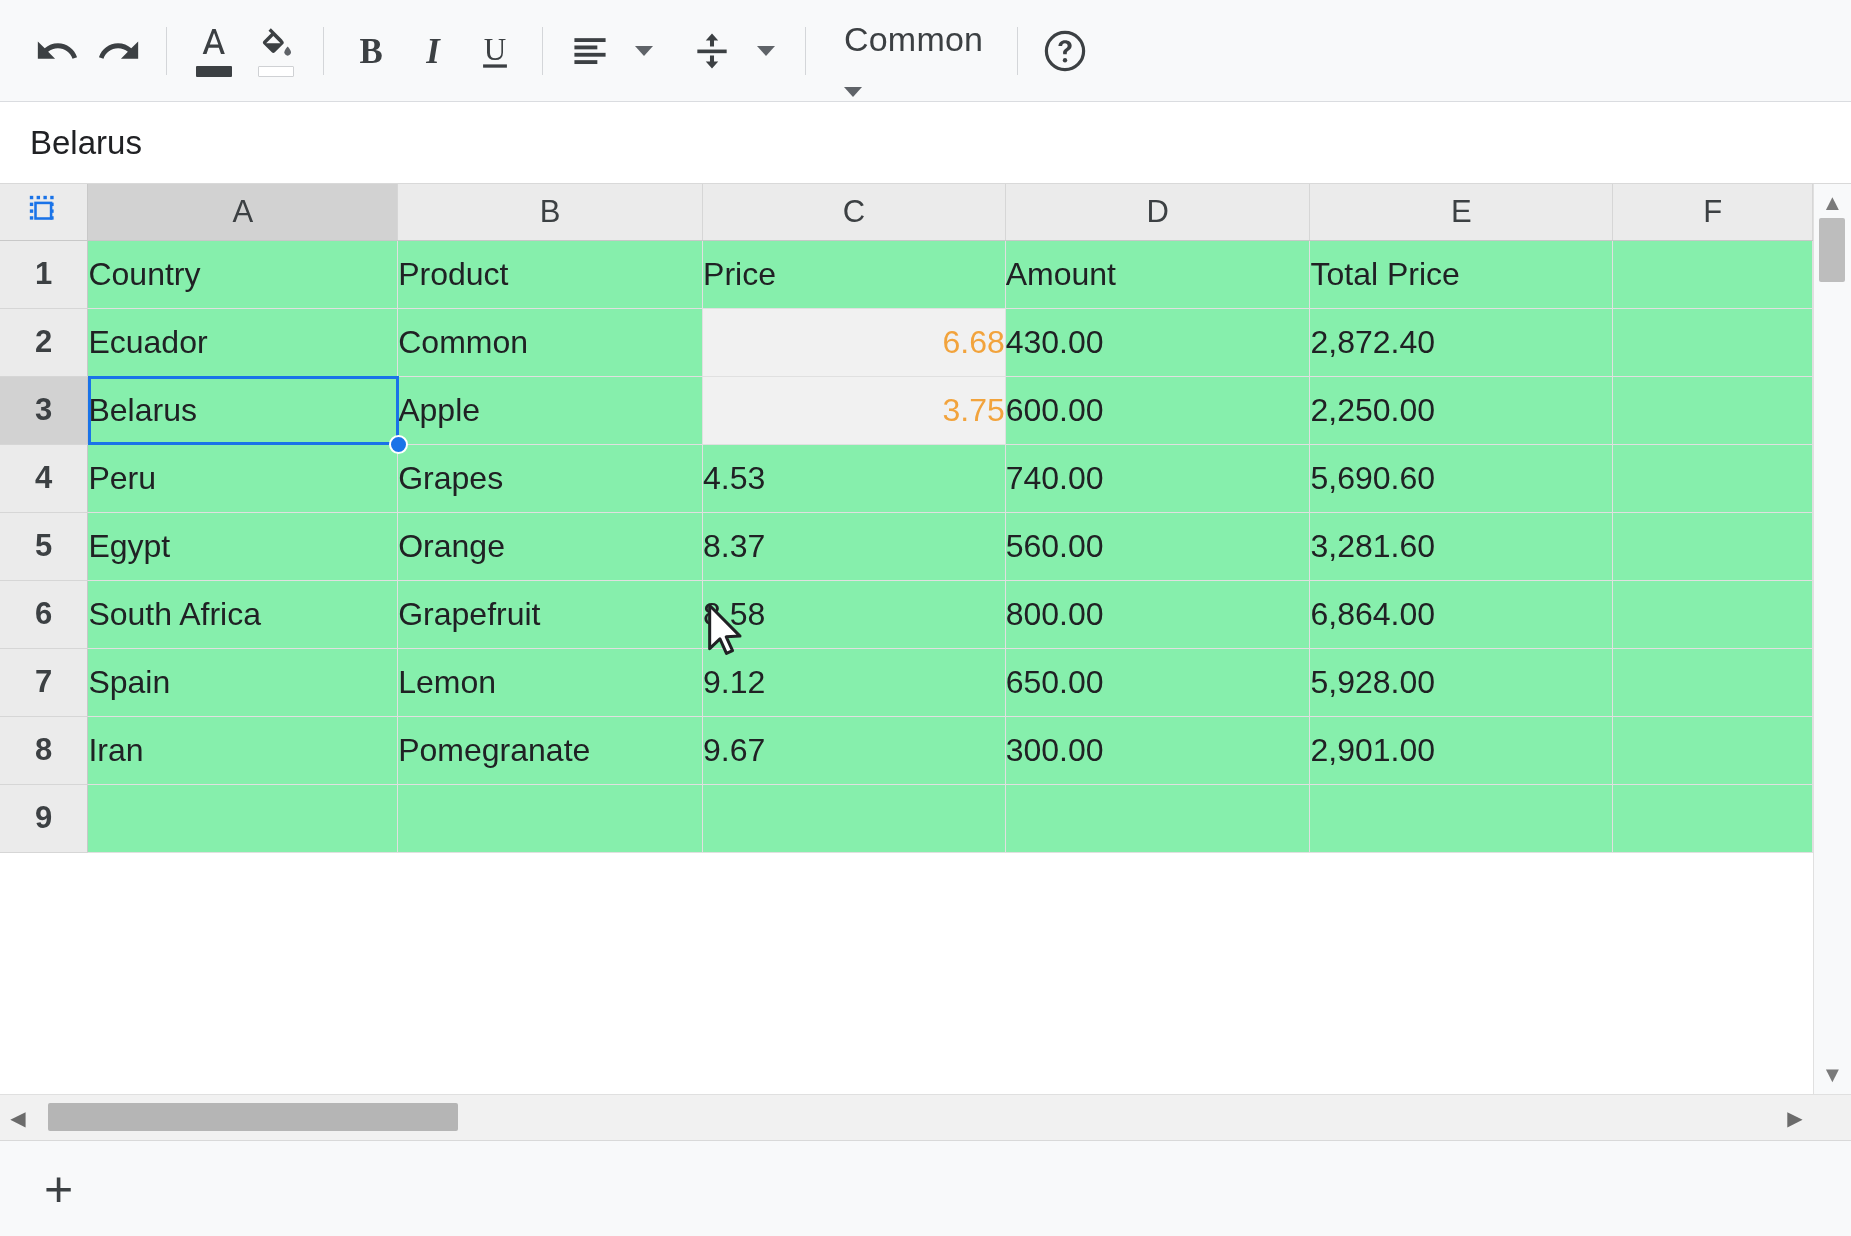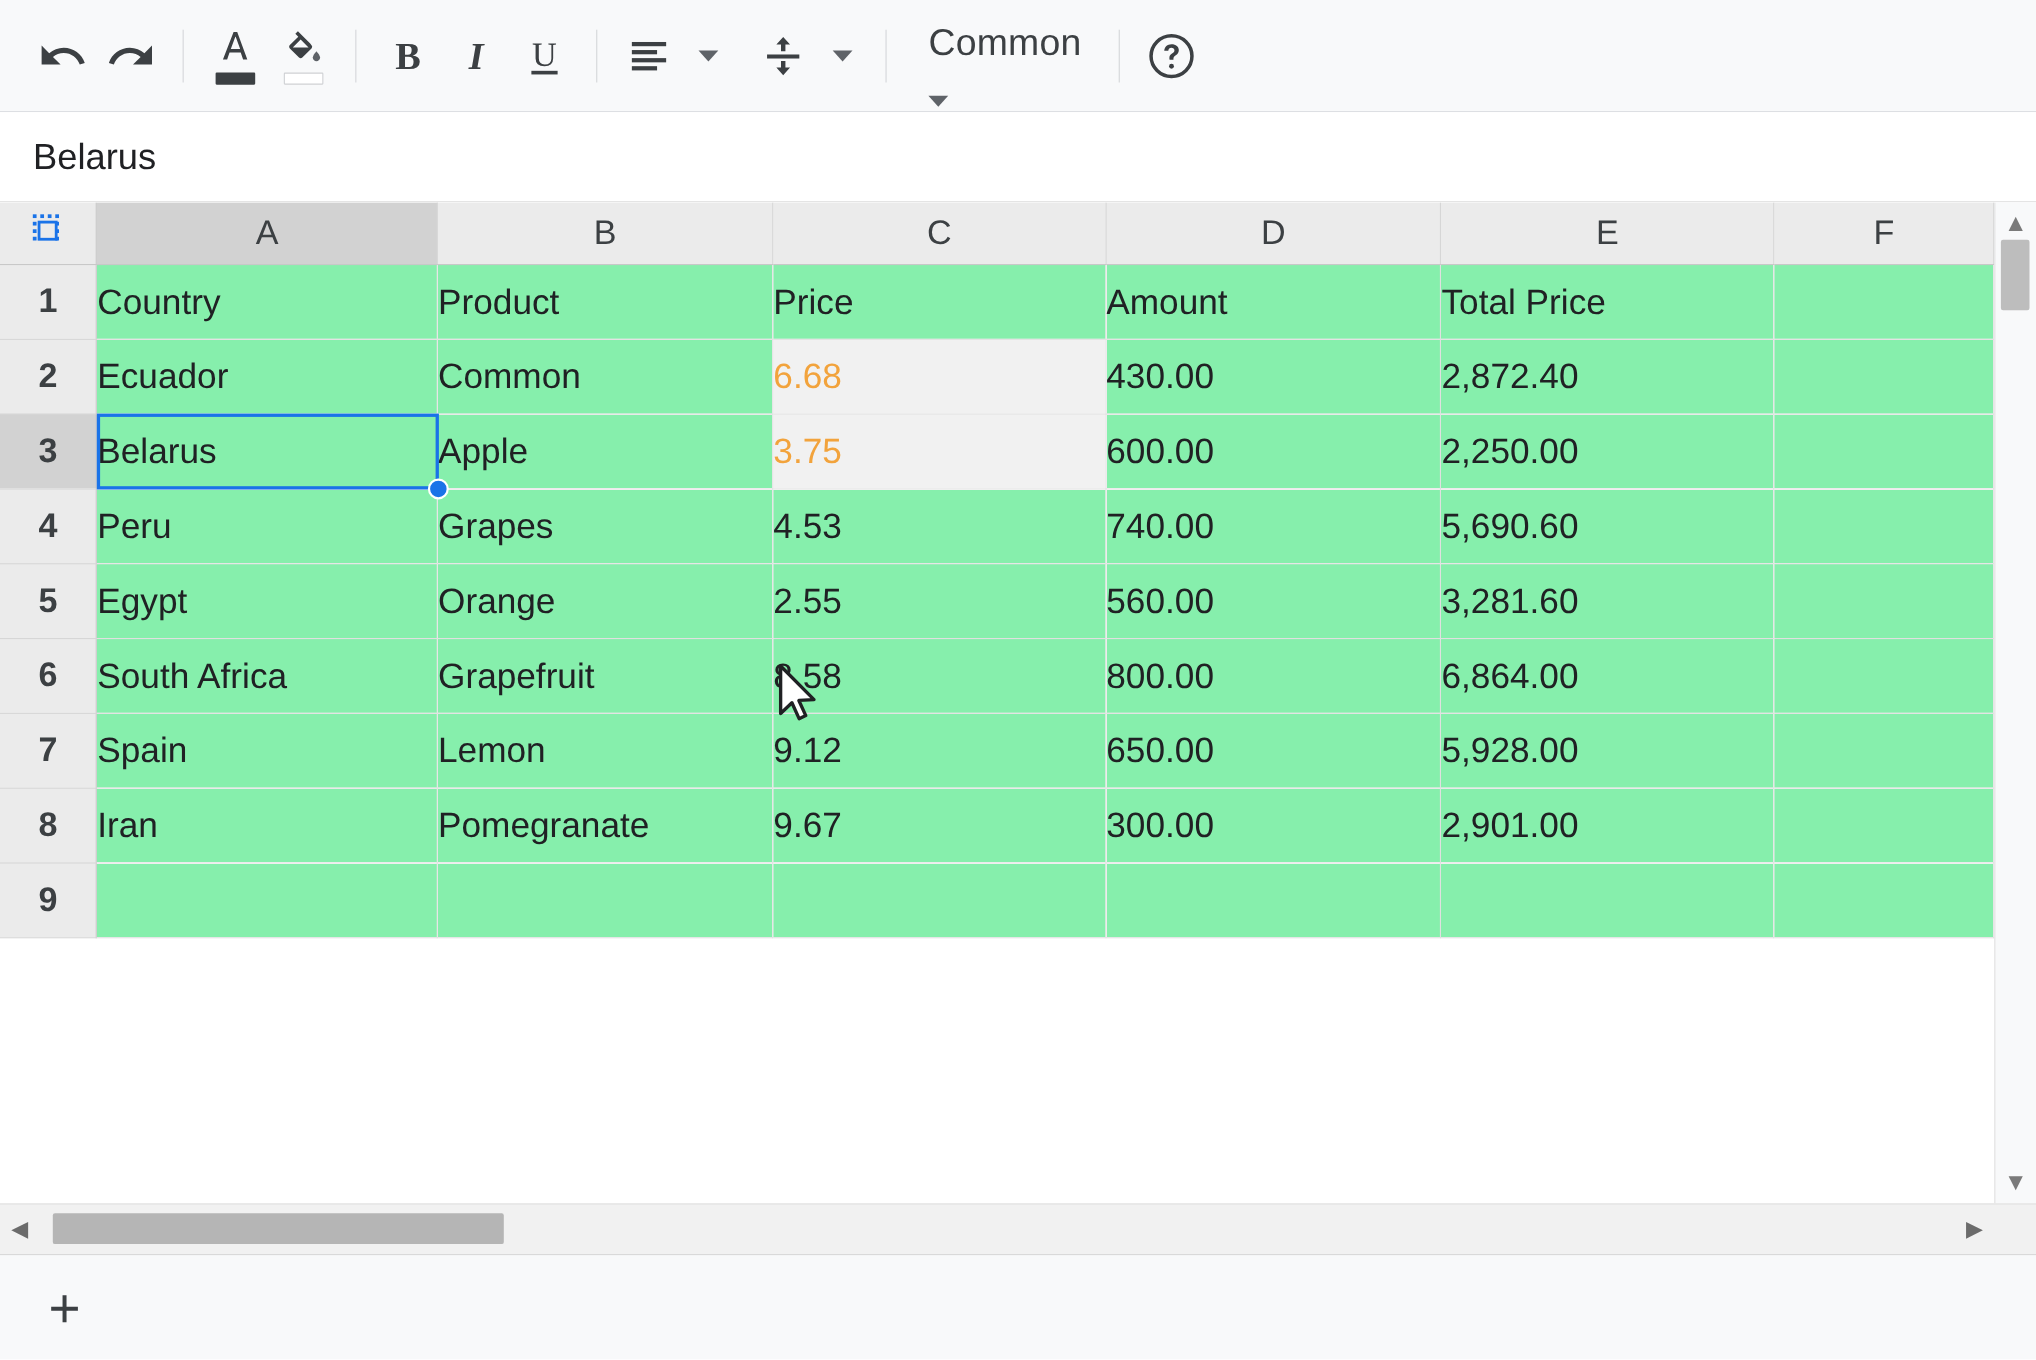--- a/index.html
+++ b/index.html
@@ -104,21 +104,21 @@
     height: 68px;
     border-right: 1px solid #e0e0e0;
     border-bottom: 1px solid #e0e0e0;
     background: #86efac;
     font-size: 32px; color: #202124;
     padding: 0 0 0 18px;
     vertical-align: middle;
     white-space: nowrap; overflow: hidden;
     cursor: cell;
   }
-  td.cell.shaded { background: #f1f1f1; }
+  td.cell.shaded { background: #f1f1f1; text-align: right; }
   td.cell.orange { color: #f2a33c; }
 
   
   .sel-box {
     position: absolute;
     border: 3px solid #1a73e8;
     pointer-events: none;
     z-index: 5;
   }
   .fill-handle {
@@ -342,21 +342,21 @@
             <td class="cell">Grapes</td>
             <td class="cell">4.53</td>
             <td class="cell">740.00</td>
             <td class="cell">5,690.60</td>
             <td class="cell"></td>
           </tr>
           <tr>
             <th class="rowhead">5</th>
             <td class="cell">Egypt</td>
             <td class="cell">Orange</td>
-            <td class="cell">2.55</td>
+            <td class="cell">8.37</td>
             <td class="cell">560.00</td>
             <td class="cell">3,281.60</td>
             <td class="cell"></td>
           </tr>
           <tr>
             <th class="rowhead">6</th>
             <td class="cell">South Africa</td>
             <td class="cell">Grapefruit</td>
             <td class="cell">8.58</td>
             <td class="cell">800.00</td>

